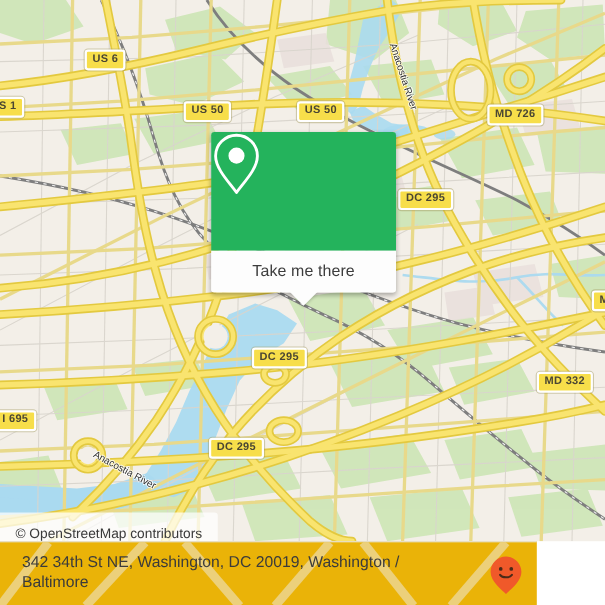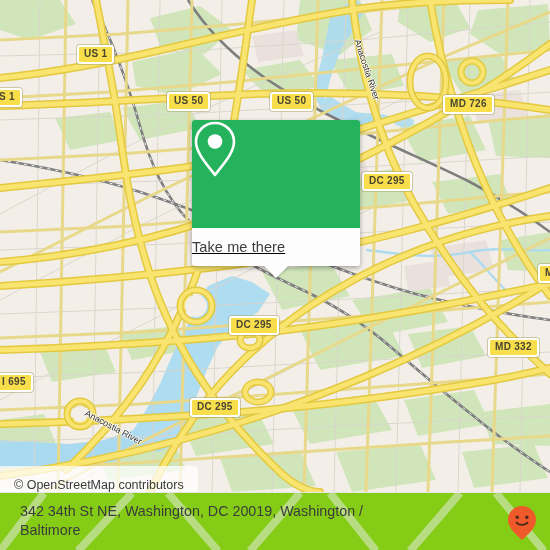--- a/index.html
+++ b/index.html
@@ -54,21 +54,21 @@
     background:#24b35c;
     height:108px;
     border-radius:3px 3px 0 0;
     display:flex;align-items:center;justify-content:center;
   }
   .popup-foot{
     position:relative;
     background:#fdfdfd;
     border-radius:0 0 3px 3px;
     height:38px;
-    display:flex;align-items:center;justify-content:flex-start;text-decoration:underline;
+    display:flex;align-items:center;justify-content:center;
   }
   .popup-foot-label{
     color:#3d3d3d;
     font-size:14.5px;
     letter-spacing:.1px;
   }
   .popup-tail{
     position:absolute;
     left:50%;bottom:-12px;margin-left:-13px;
     width:0;height:0;
@@ -87,22 +87,22 @@
     display:flex;align-items:flex-end;
     background:rgba(255,255,255,.72);
     color:#3a3a3a;
     font-size:12.5px;
     border-radius:0 3px 0 0;
   }
 
   
   .bottombar{
     position:absolute;
-    left:0;top:492px;width:550px;height:58px;
-    background:#84cc16;
+    left:0;top:492px;width:488px;height:58px;
+    background:#eab308;
     border-top:1px solid #e6e6e6;
     overflow:hidden;
   }
   .bottombar .wm{position:absolute;left:0;top:0;opacity:.5;}
   .addr{
     position:absolute;
     left:20px;top:9px;
     width:395px;
     color:#3b3b3b;
     font-size:14.3px;
@@ -334,21 +334,21 @@
           <circle cx="80" cy="414" r="13"></circle>
           <ellipse cx="250" cy="340" rx="10" ry="8"></ellipse>
           <circle cx="472" cy="72" r="11"></circle>
         </g>
         <circle cx="196" cy="306" r="11" fill="#f3efe8"></circle>
         <circle cx="80" cy="414" r="8" fill="#f3efe8"></circle>
 
       </g>
     </svg>
 
-    <div class="shield" style="left:77px;top:45px;">US 1</div>
+    <div class="shield" style="left:77px;top:45px;">US 6</div>
     <div class="shield" style="left:-8px;top:88px;">S 1</div>
     <div class="shield" style="left:167px;top:92px;">US 50</div>
     <div class="shield" style="left:270px;top:92px;">US 50</div>
     <div class="shield" style="left:443px;top:95px;">MD 726</div>
     <div class="shield" style="left:362px;top:172px;">DC 295</div>
     <div class="shield" style="left:538px;top:264px;">MD</div>
     <div class="shield" style="left:229px;top:316px;">DC 295</div>
     <div class="shield" style="left:488px;top:338px;">MD 332</div>
     <div class="shield" style="left:-5px;top:373px;">I 695</div>
     <div class="shield" style="left:190px;top:398px;">DC 295</div>

